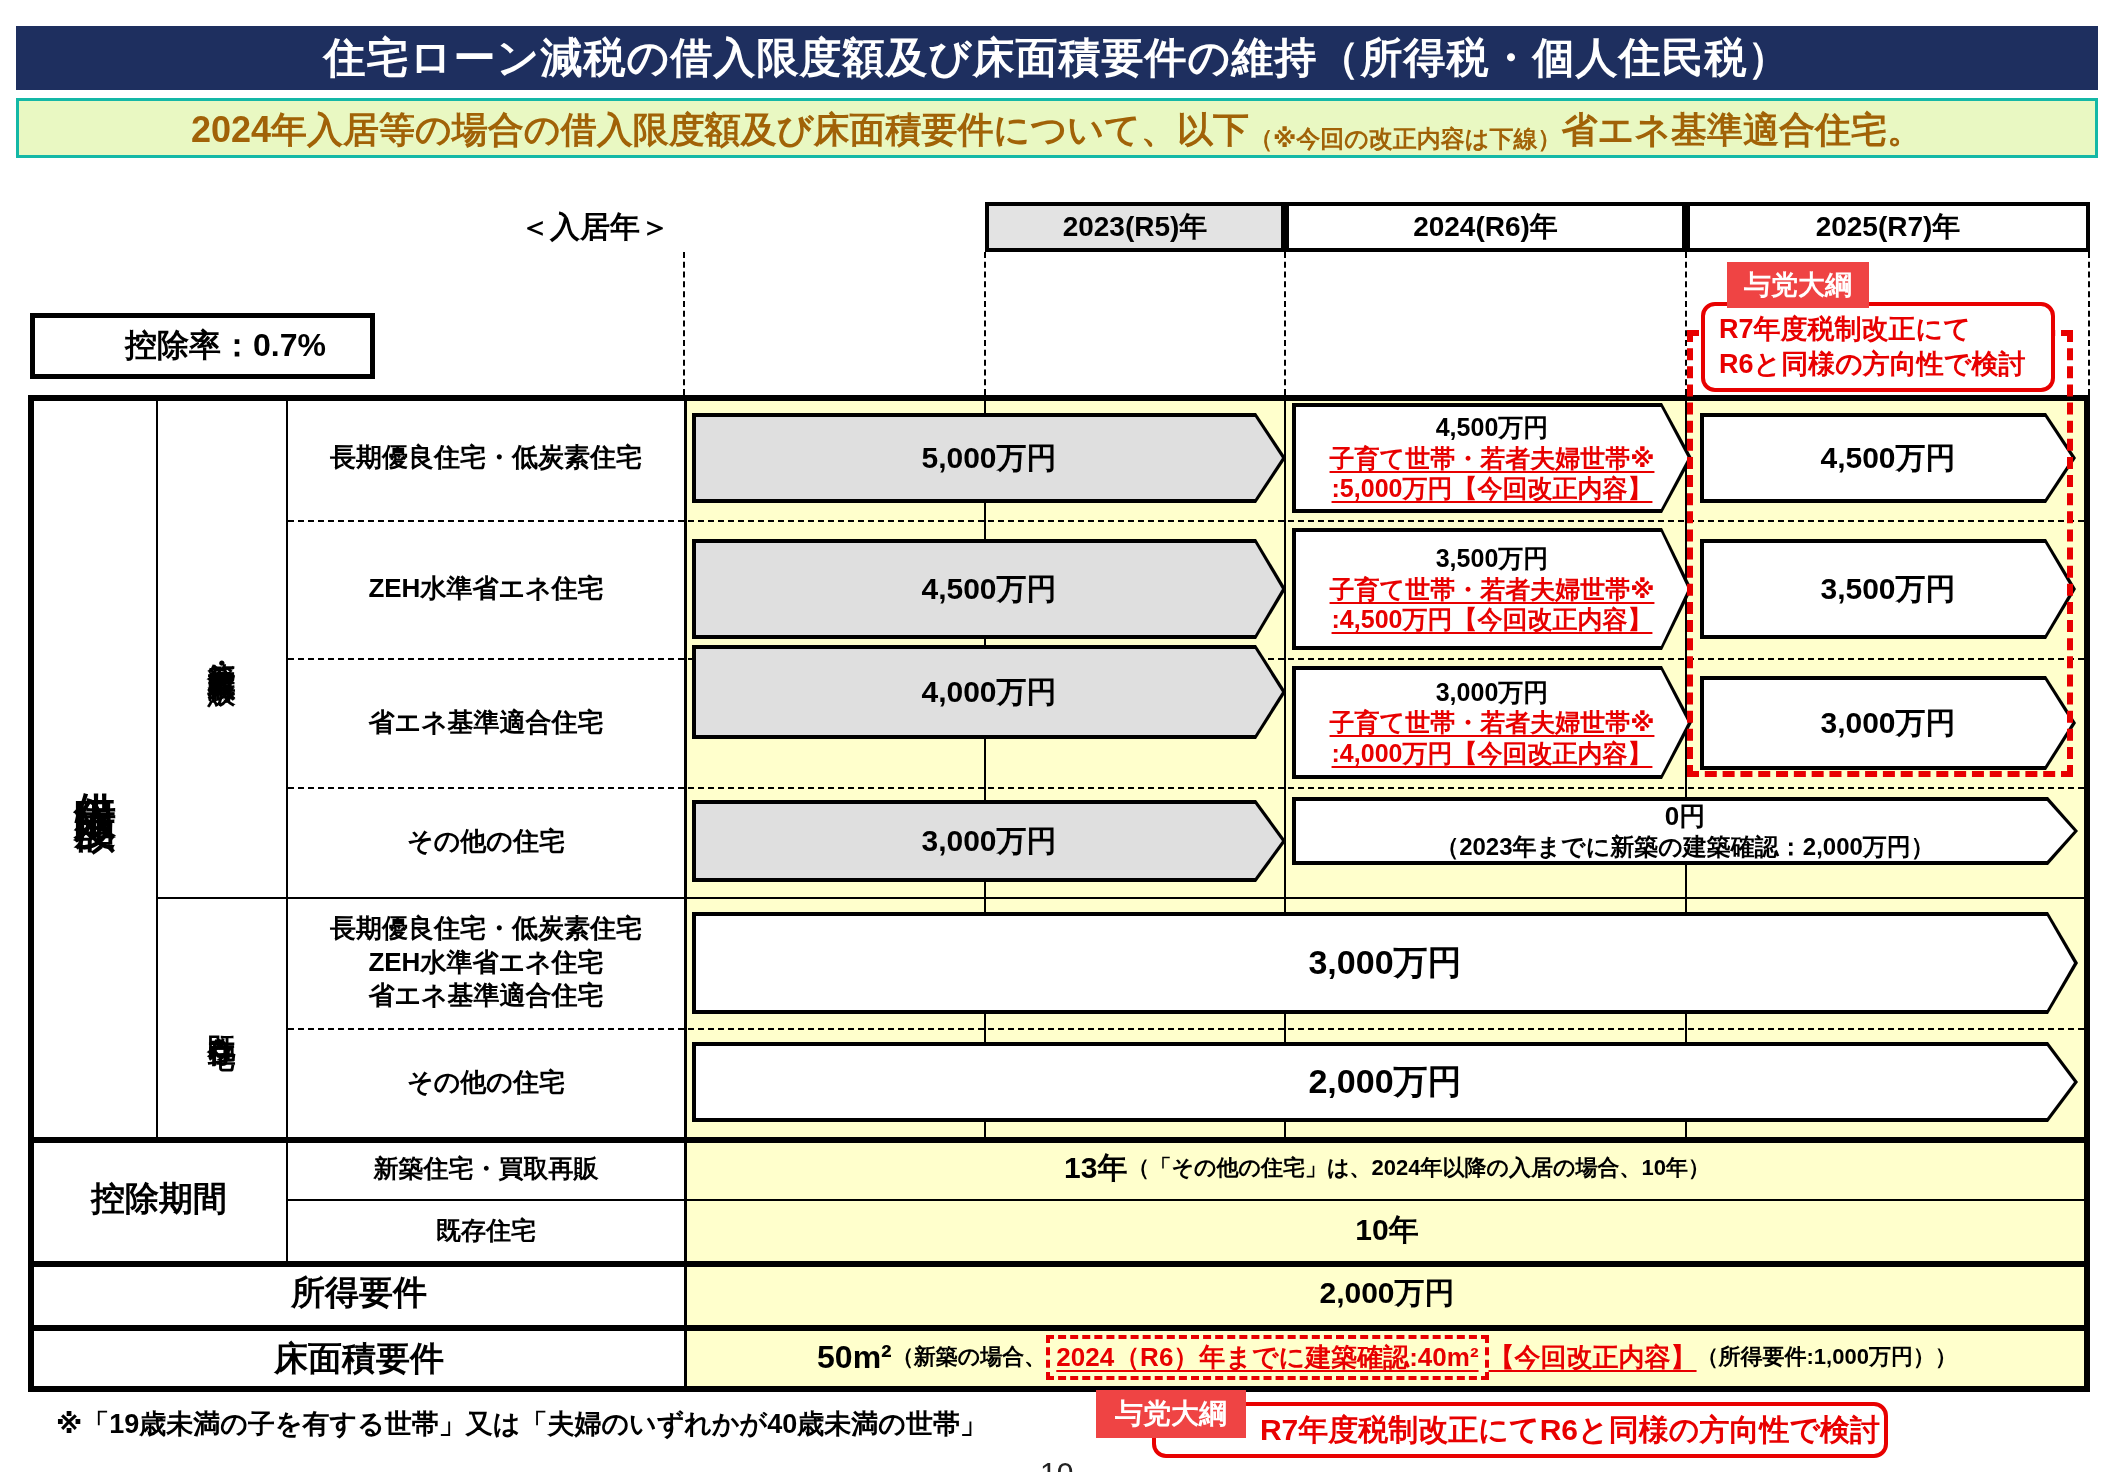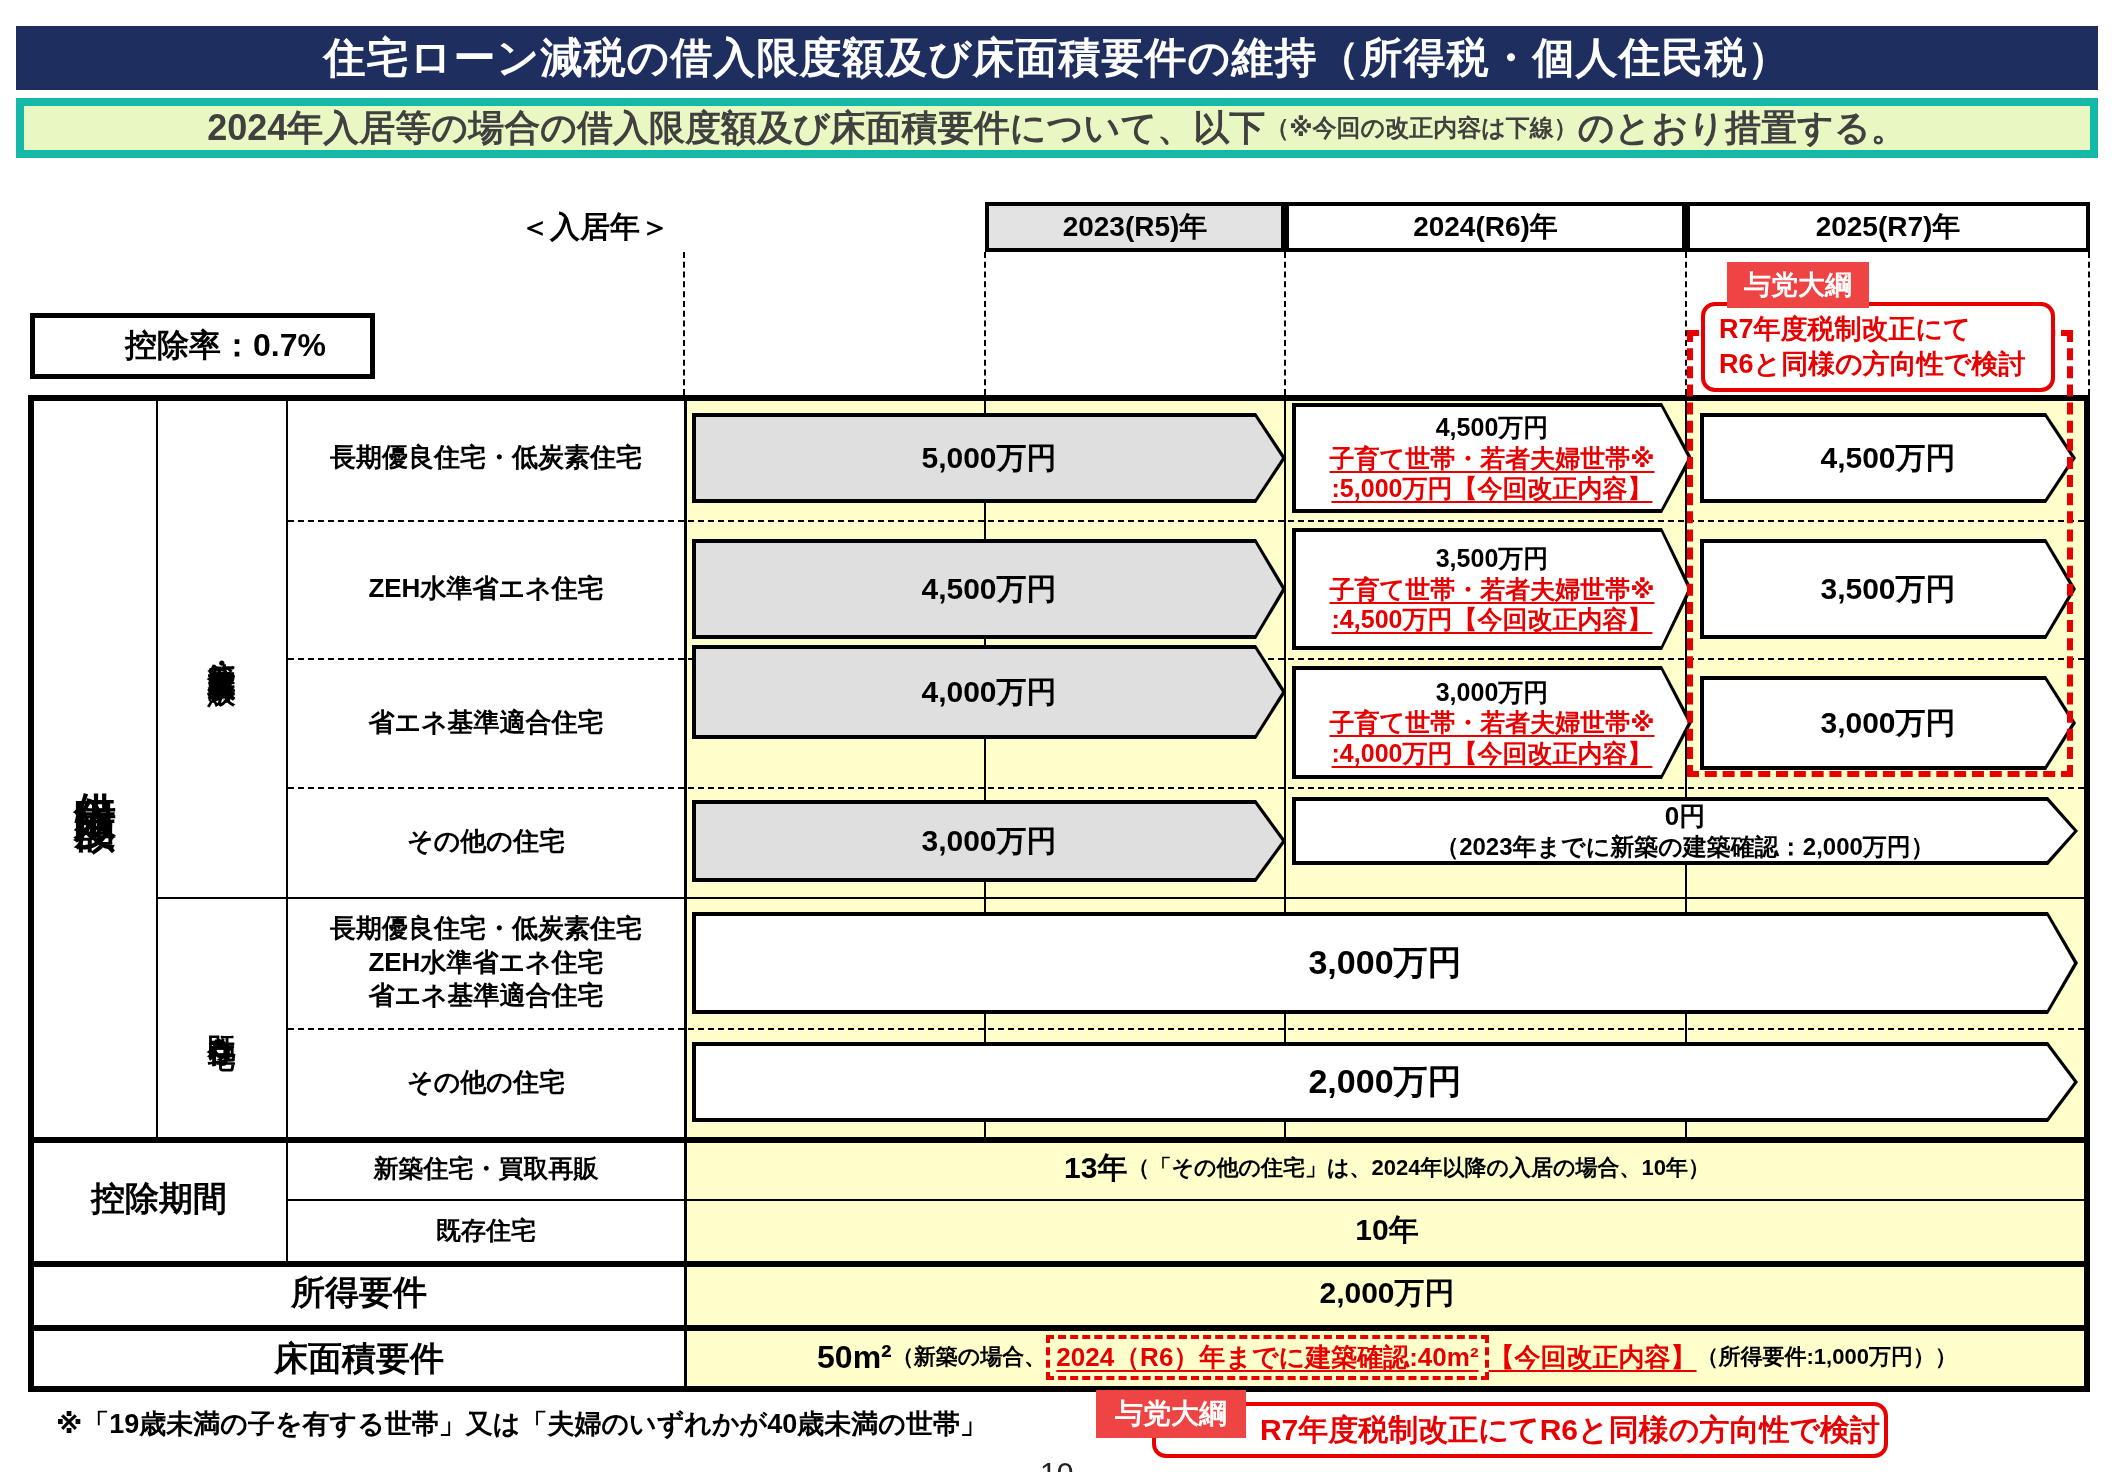--- a/index.html
+++ b/index.html
@@ -3,21 +3,21 @@
 <meta charset="utf-8">
 <style>
   * { margin:0; padding:0; box-sizing:border-box; }
   body { background:#ffffff; font-family:"Liberation Sans","DejaVu Sans",sans-serif; }
   #page { position:relative; width:2114px; height:1472px; background:#fff; overflow:hidden; }
 
   .abs { position:absolute; }
   .flexc { display:flex; align-items:center; justify-content:center; text-align:center; }
 
   .title-bar { background:#1e2f5f; color:#fff; font-size:42px; font-weight:bold; letter-spacing:1px; }
-  .subtitle-bar { background:#e9f8c2; border:8px solid #14b8a6; color:#404040; font-weight:bold; }
+  .subtitle-bar { background:#e9f8c2; border:3px solid #14b8a6; color:#a16207; font-weight:bold;align-items:flex-end; }
   .subtitle-bar .big { font-size:36px; }
   .subtitle-bar .small { font-size:24px; }
 
   .year-label { font-size:30px; font-weight:bold; text-align:right; line-height:50px; }
   .year-box { border:4px solid #000; font-size:28px; font-weight:bold; }
   .ybg-gray { background:#e3e3e3; }
   .ybg-white { background:#ffffff; }
 
   .vdash { width:0; border-left:2px dashed #000; }
   .vline { width:0; border-left:2px solid #000; }
@@ -62,21 +62,21 @@
 </head>
 <body>
 
 <div id="page">
 
   <div class="abs flexc title-bar" style="left:16px; top:26px; width:2082px; height:64px;">住宅ローン減税の借入限度額及び床面積要件の維持（所得税・個人住民税）</div>
 
   <div class="abs flexc subtitle-bar" style="left:16px; top:98px; width:2082px; height:60px;">
     <span class="big">2024年入居等の場合の借入限度額及び床面積要件について、以下</span>
       <span class="small">（※今回の改正内容は下線）</span>
-      <span class="big">のとおり措置する。</span>
+      <span class="big">省エネ基準適合住宅。</span>
   </div>
 
   <div class="abs year-label" style="left:360px; top:202px; width:310px; height:50px;">＜入居年＞</div>
   <div class="abs flexc year-box ybg-gray" style="left:985px;  top:202px; width:300px; height:50px;">2023(R5)年</div>
   <div class="abs flexc year-box ybg-white" style="left:1285px; top:202px; width:401px; height:50px;">2024(R6)年</div>
   <div class="abs flexc year-box ybg-white" style="left:1686px; top:202px; width:404px; height:50px;">2025(R7)年</div>
 
   <div class="abs vdash" style="left:683px;  top:252px; height:143px;"></div>
   <div class="abs vdash" style="left:984px;  top:252px; height:143px;"></div>
   <div class="abs vdash" style="left:1284px; top:252px; height:143px;"></div>

